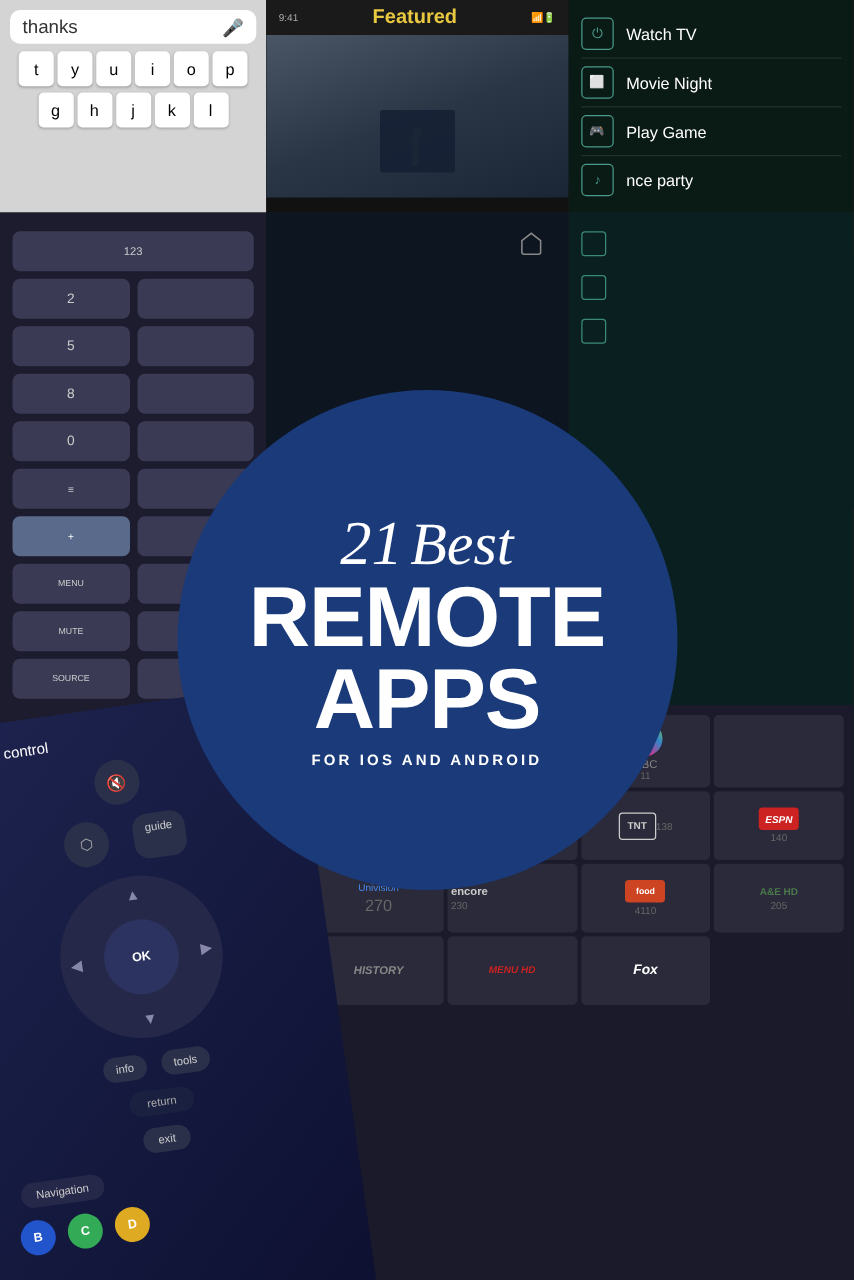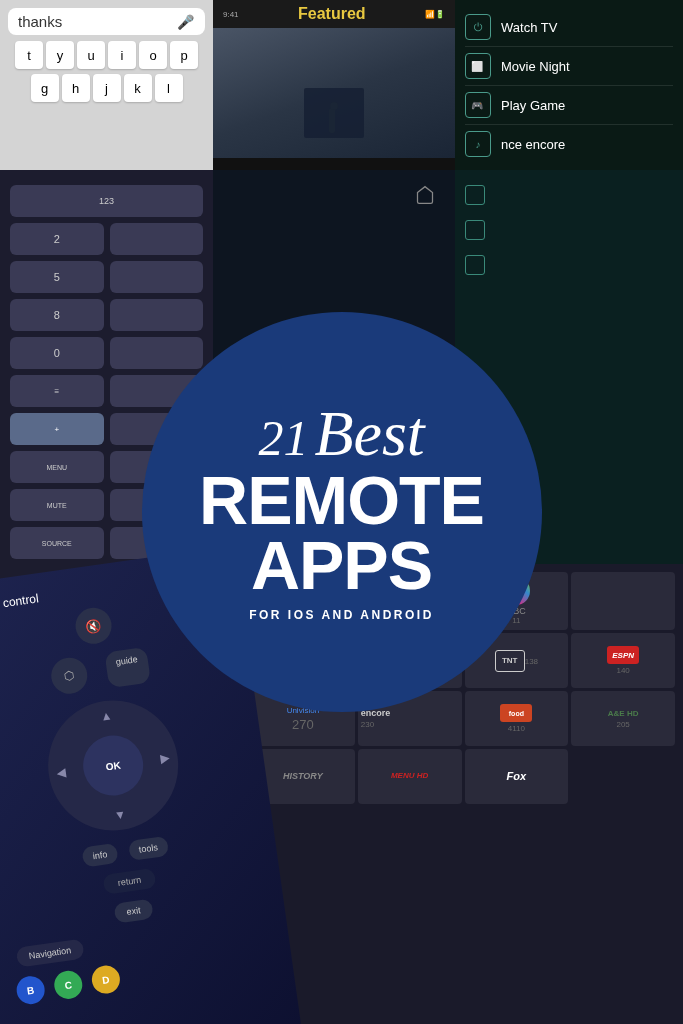--- a/index.html
+++ b/index.html
@@ -122,21 +122,21 @@
       <div style="display:flex;align-items:center;gap:10px;padding:6px 0;border-bottom:1px solid rgba(255,255,255,0.1);">
         <div style="width:26px;height:26px;border:1.5px solid #4a9a8a;border-radius:4px;display:flex;align-items:center;justify-content:center;color:#4a9a8a;font-size:10px;">⬜</div>
         <span style="color:#fff;font-size:13px;">Movie Night</span>
       </div>
       <div style="display:flex;align-items:center;gap:10px;padding:6px 0;border-bottom:1px solid rgba(255,255,255,0.1);">
         <div style="width:26px;height:26px;border:1.5px solid #4a9a8a;border-radius:4px;display:flex;align-items:center;justify-content:center;color:#4a9a8a;font-size:10px;">🎮</div>
         <span style="color:#fff;font-size:13px;">Play Game</span>
       </div>
       <div style="display:flex;align-items:center;gap:10px;padding:6px 0;">
         <div style="width:26px;height:26px;border:1.5px solid #4a9a8a;border-radius:4px;display:flex;align-items:center;justify-content:center;color:#4a9a8a;font-size:10px;">♪</div>
-        <span style="color:#fff;font-size:13px;">nce encore</span>
+        <span style="color:#fff;font-size:13px;">nce party</span>
       </div>
     </div>
   </div>
 
   <div class="bg-mid-left">
     <div style="padding:15px 10px;display:grid;grid-template-columns:1fr 1fr;gap:6px;">
       <div style="background:#3a3a55;border-radius:6px;height:32px;display:flex;align-items:center;justify-content:center;color:#ccc;font-size:9px;grid-column:span 2;">123</div>
       <div style="background:#3a3a55;border-radius:6px;height:32px;display:flex;align-items:center;justify-content:center;color:#ccc;font-size:11px;">2</div>
       <div style="background:#3a3a55;border-radius:6px;height:32px;display:flex;align-items:center;justify-content:center;color:#ccc;font-size:11px;"></div>
       <div style="background:#3a3a55;border-radius:6px;height:32px;display:flex;align-items:center;justify-content:center;color:#ccc;font-size:11px;">5</div>
@@ -301,20 +301,20 @@
       <div style="background:#2a2a3a;border-radius:4px;padding:5px 3px;display:flex;flex-direction:column;align-items:center;min-height:55px;justify-content:center;">
         <span style="font-size:11px;color:#fff;font-weight:900;font-style:italic;">Fox</span>
         <span style="font-size:8px;color:#666;margin-top:2px;"></span>
       </div>
     </div>
   </div>
 
   <div style="position:absolute;top:50%;left:50%;transform:translate(-50%,-50%);width:400px;height:400px;background:#1a3a7a;border-radius:50%;display:flex;flex-direction:column;align-items:center;justify-content:center;text-align:center;z-index:10;padding:30px;">
     <div style="display:flex;align-items:baseline;gap:6px;">
       <span style="color:#fff;font-size:50px;font-style:italic;font-family:Georgia,serif;line-height:1;">21</span>
-      <span style="color:#fff;font-size:64px;font-style:italic;font-family:Georgia,serif;line-height:1;">Best</span>
+      <span style="color:#fff;font-size:48px;font-style:italic;font-family:Georgia,serif;line-height:1;">Best</span>
     </div>
     <div style="color:#fff;font-size:68px;font-weight:900;font-family:Arial Black,Impact,sans-serif;line-height:0.95;letter-spacing:-1px;margin-top:2px;">REMOTE</div>
     <div style="color:#fff;font-size:68px;font-weight:900;font-family:Arial Black,Impact,sans-serif;line-height:0.95;letter-spacing:-1px;">APPS</div>
     <div style="color:#fff;font-size:12px;font-weight:bold;letter-spacing:2.5px;margin-top:10px;font-family:Arial,sans-serif;">FOR IOS AND ANDROID</div>
   </div>
 
 </div>
 
 </body></html>

